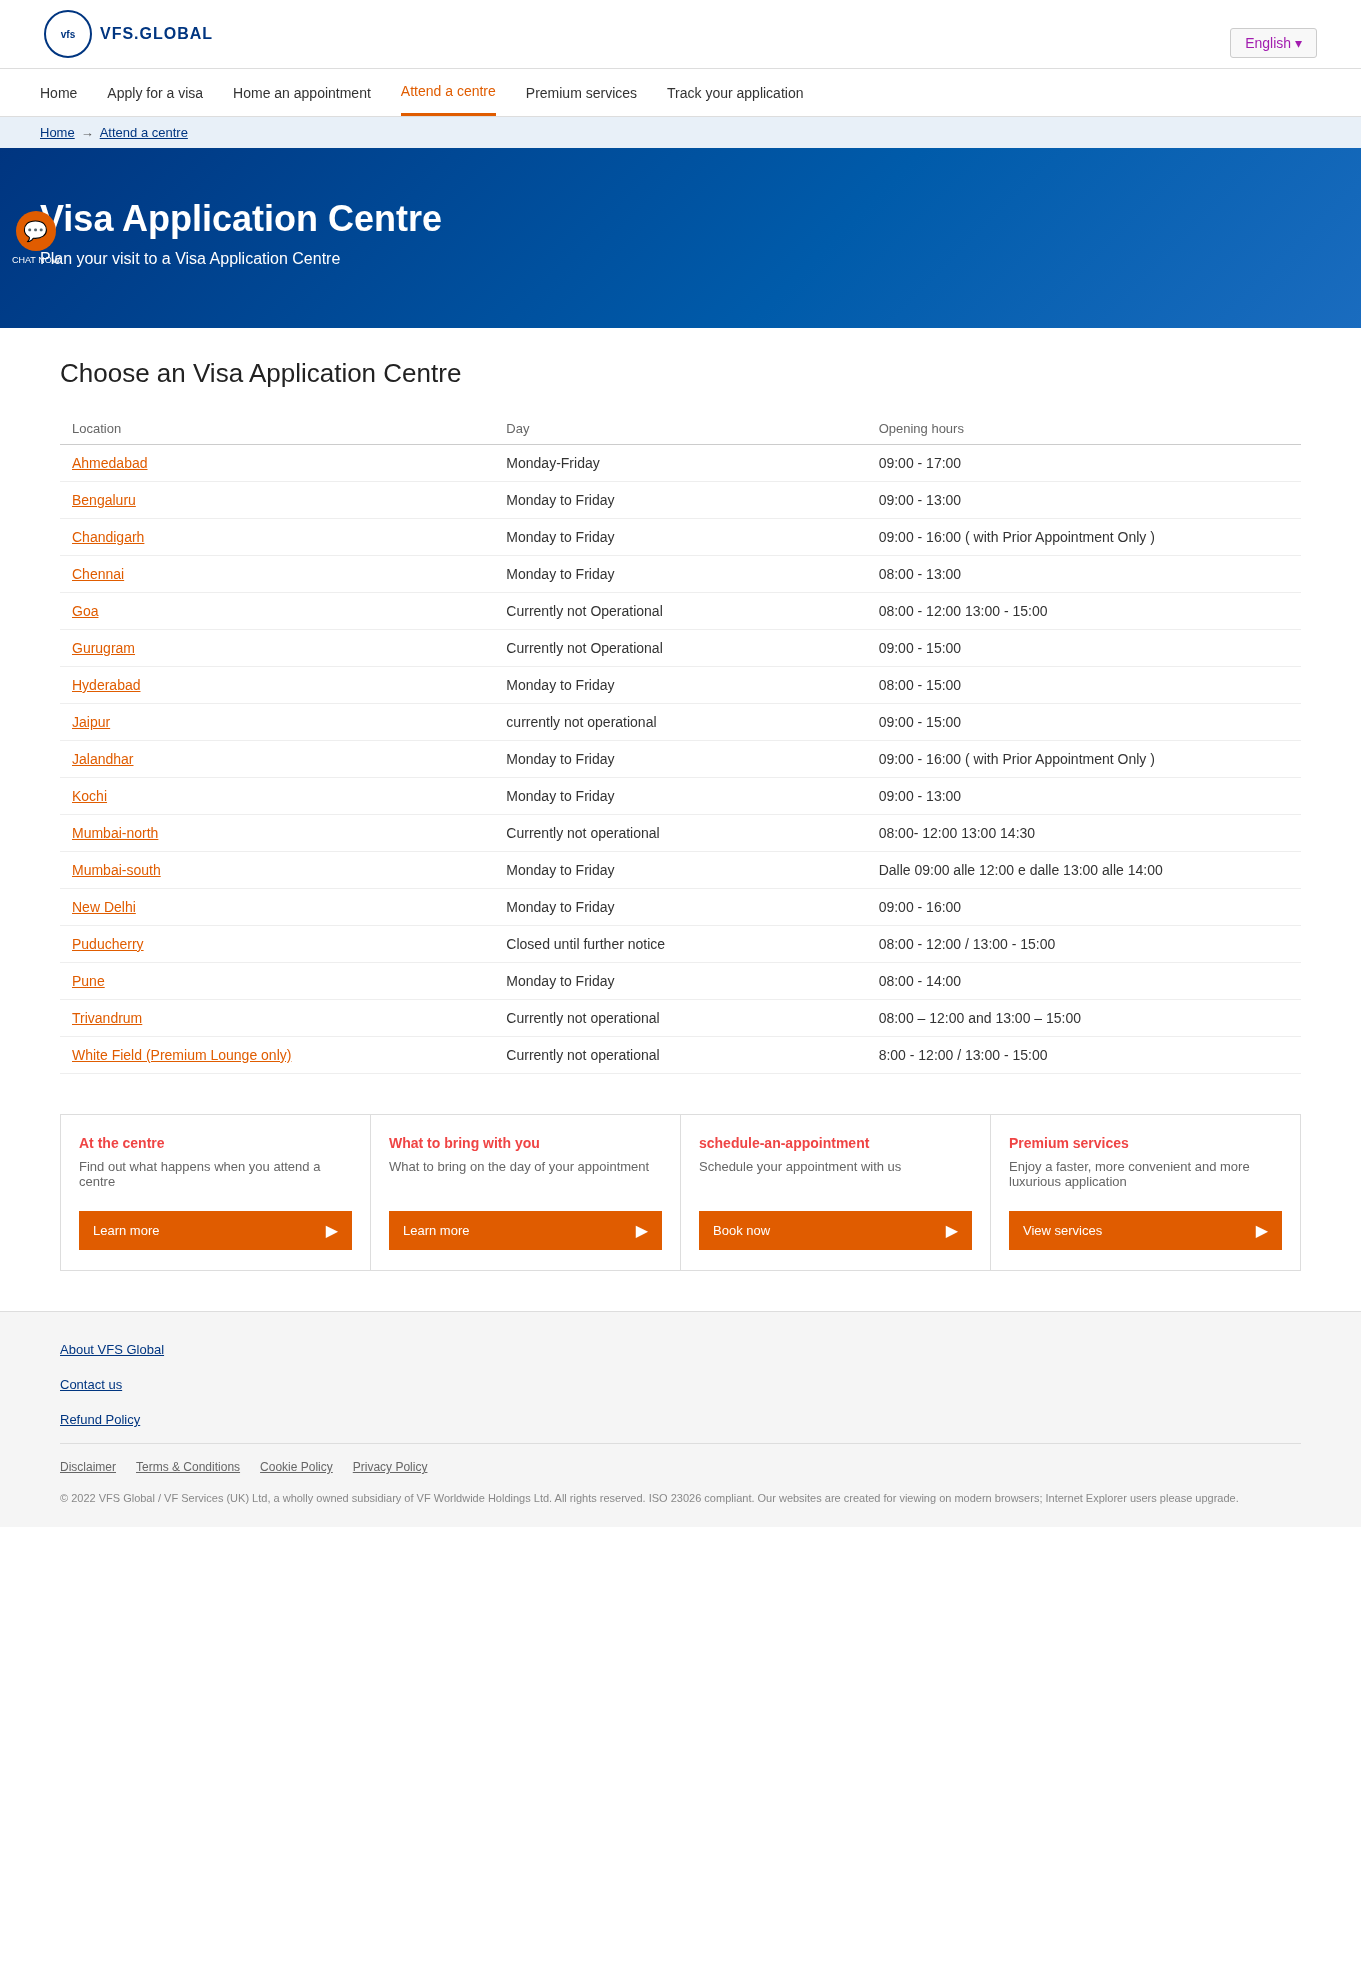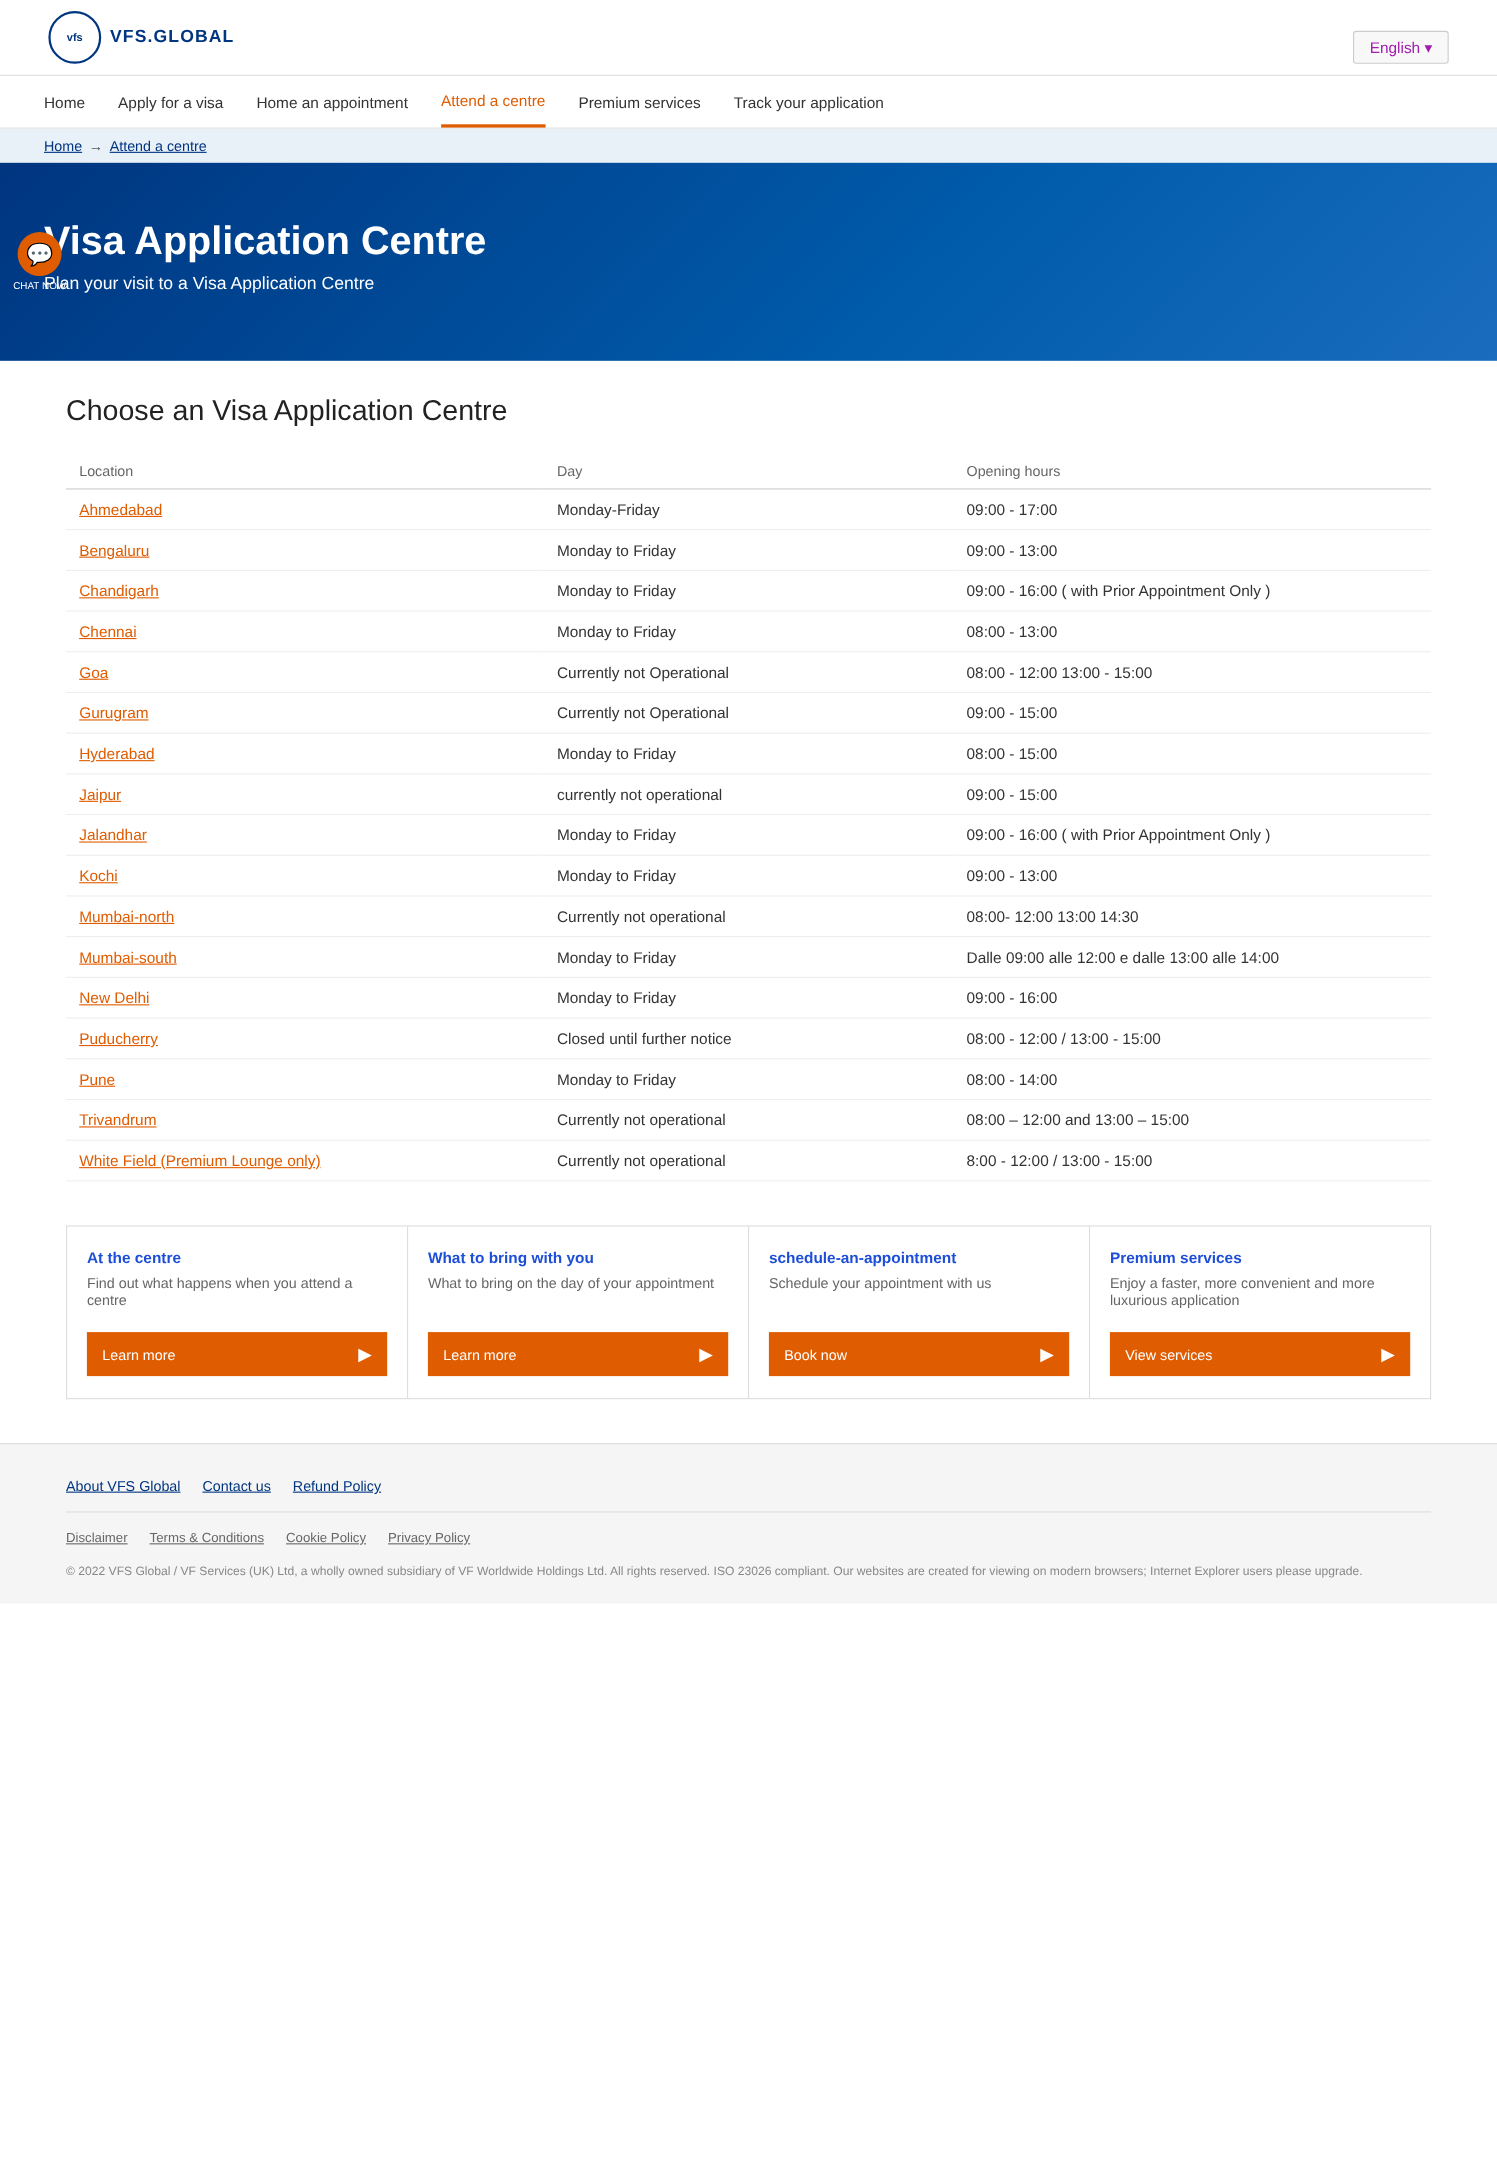--- a/index.html
+++ b/index.html
@@ -179,21 +179,21 @@
       flex: 1;
       padding: 20px 18px;
       border-right: 1px solid #ddd;
     }
     .info-card:last-child {
       border-right: none;
     }
     .info-card h3 {
       font-size: 14px;
       font-weight: bold;
-      color: #1d4ed8;
+      color: #ef4444;
       margin-bottom: 8px;
     }
     .info-card p {
       font-size: 13px;
       color: #666;
       margin-bottom: 16px;
       min-height: 36px;
     }
     .card-btn {
       background: #e05c00;
@@ -216,20 +216,21 @@
     .footer {
       background: #f5f5f5;
       padding: 30px 60px 20px 60px;
       border-top: 1px solid #ddd;
     }
     .footer-links {
       display: flex;
       gap: 20px;
       margin-bottom: 11px;
       flex-wrap: wrap;
+      flex-direction: column;
     }
     .footer-links a {
       color: #003580;
       text-decoration: underline;
       font-size: 13px;
       cursor: pointer;
     }
     .footer-links-2 {
       display: flex;
       gap: 20px;

